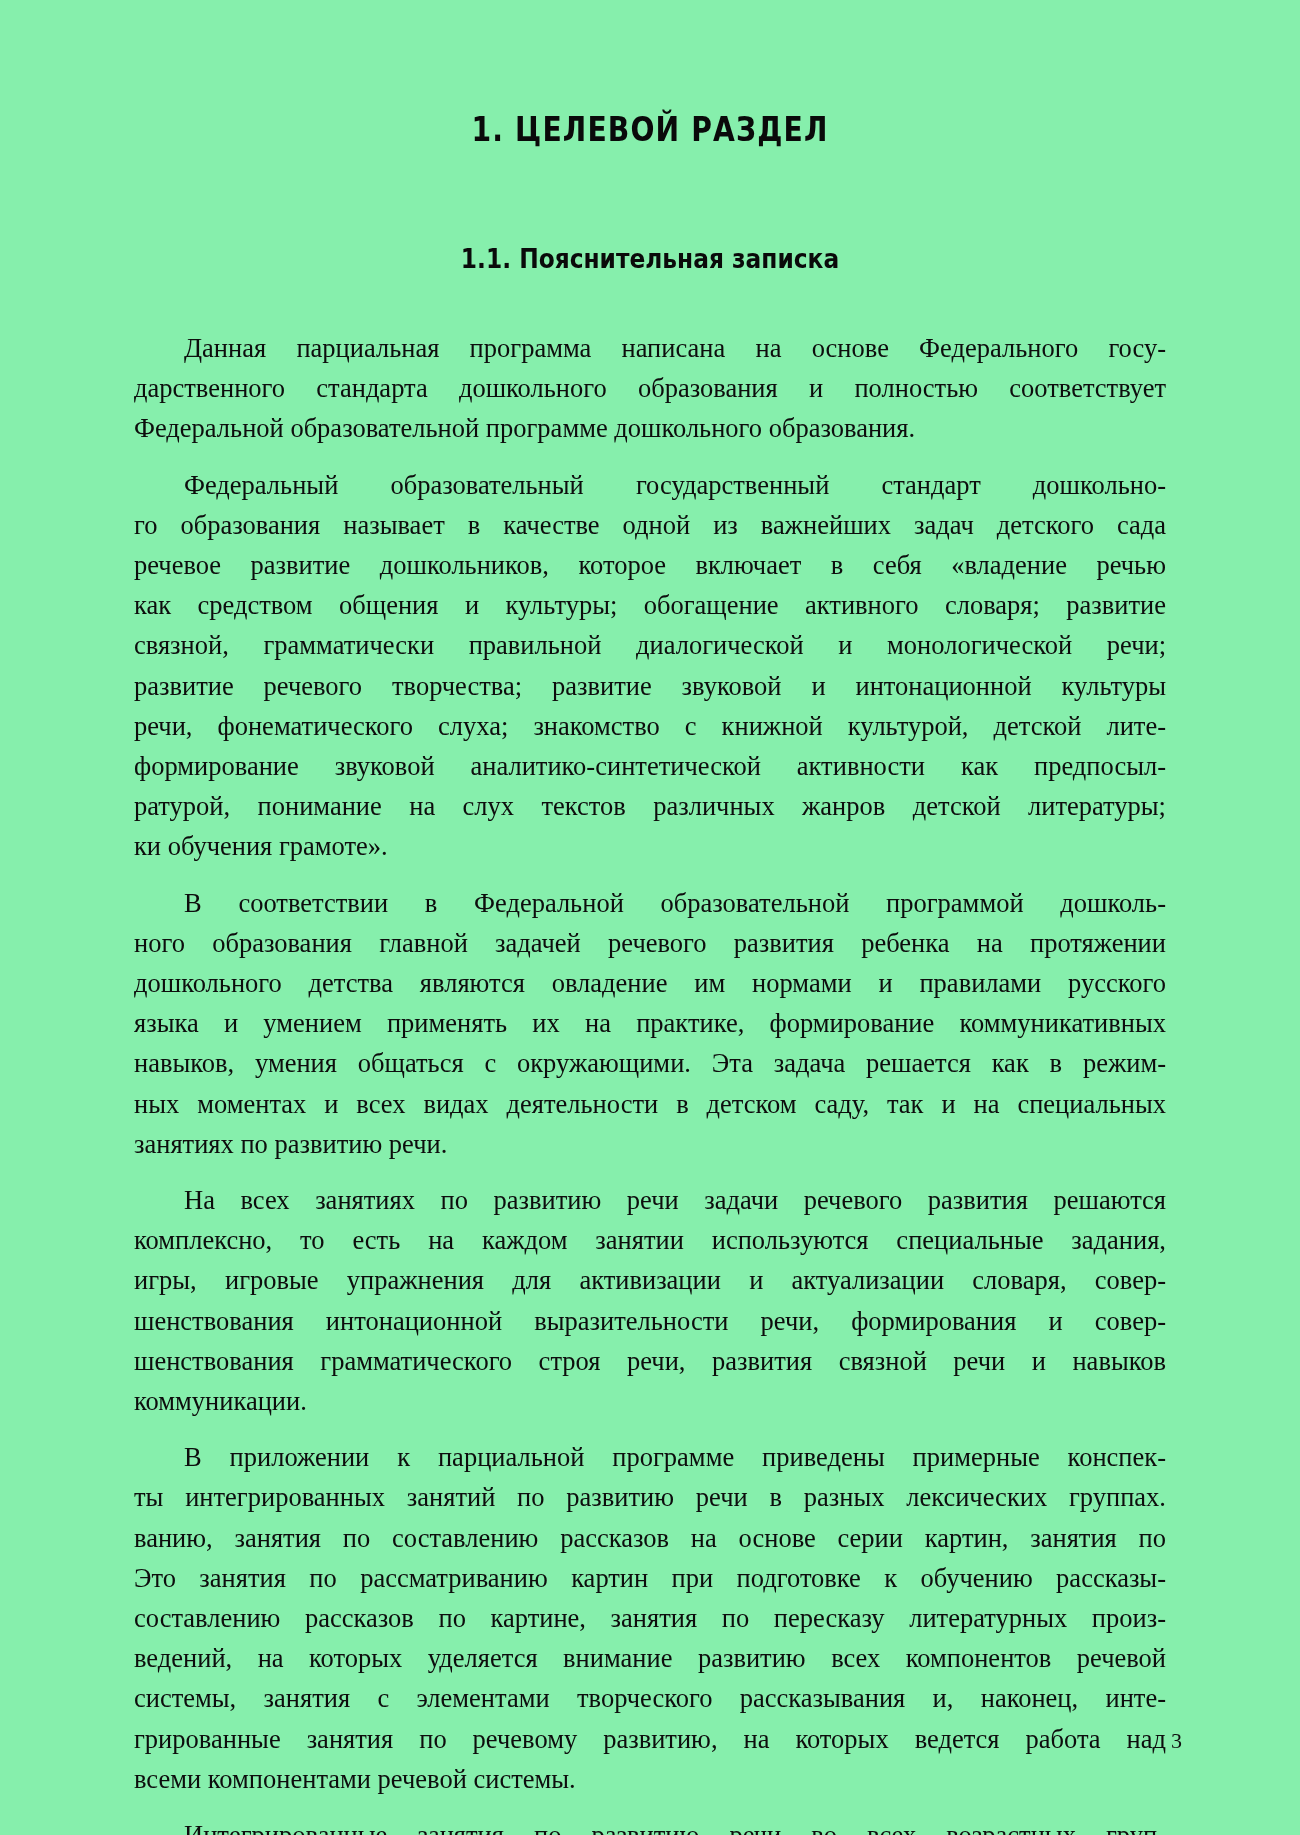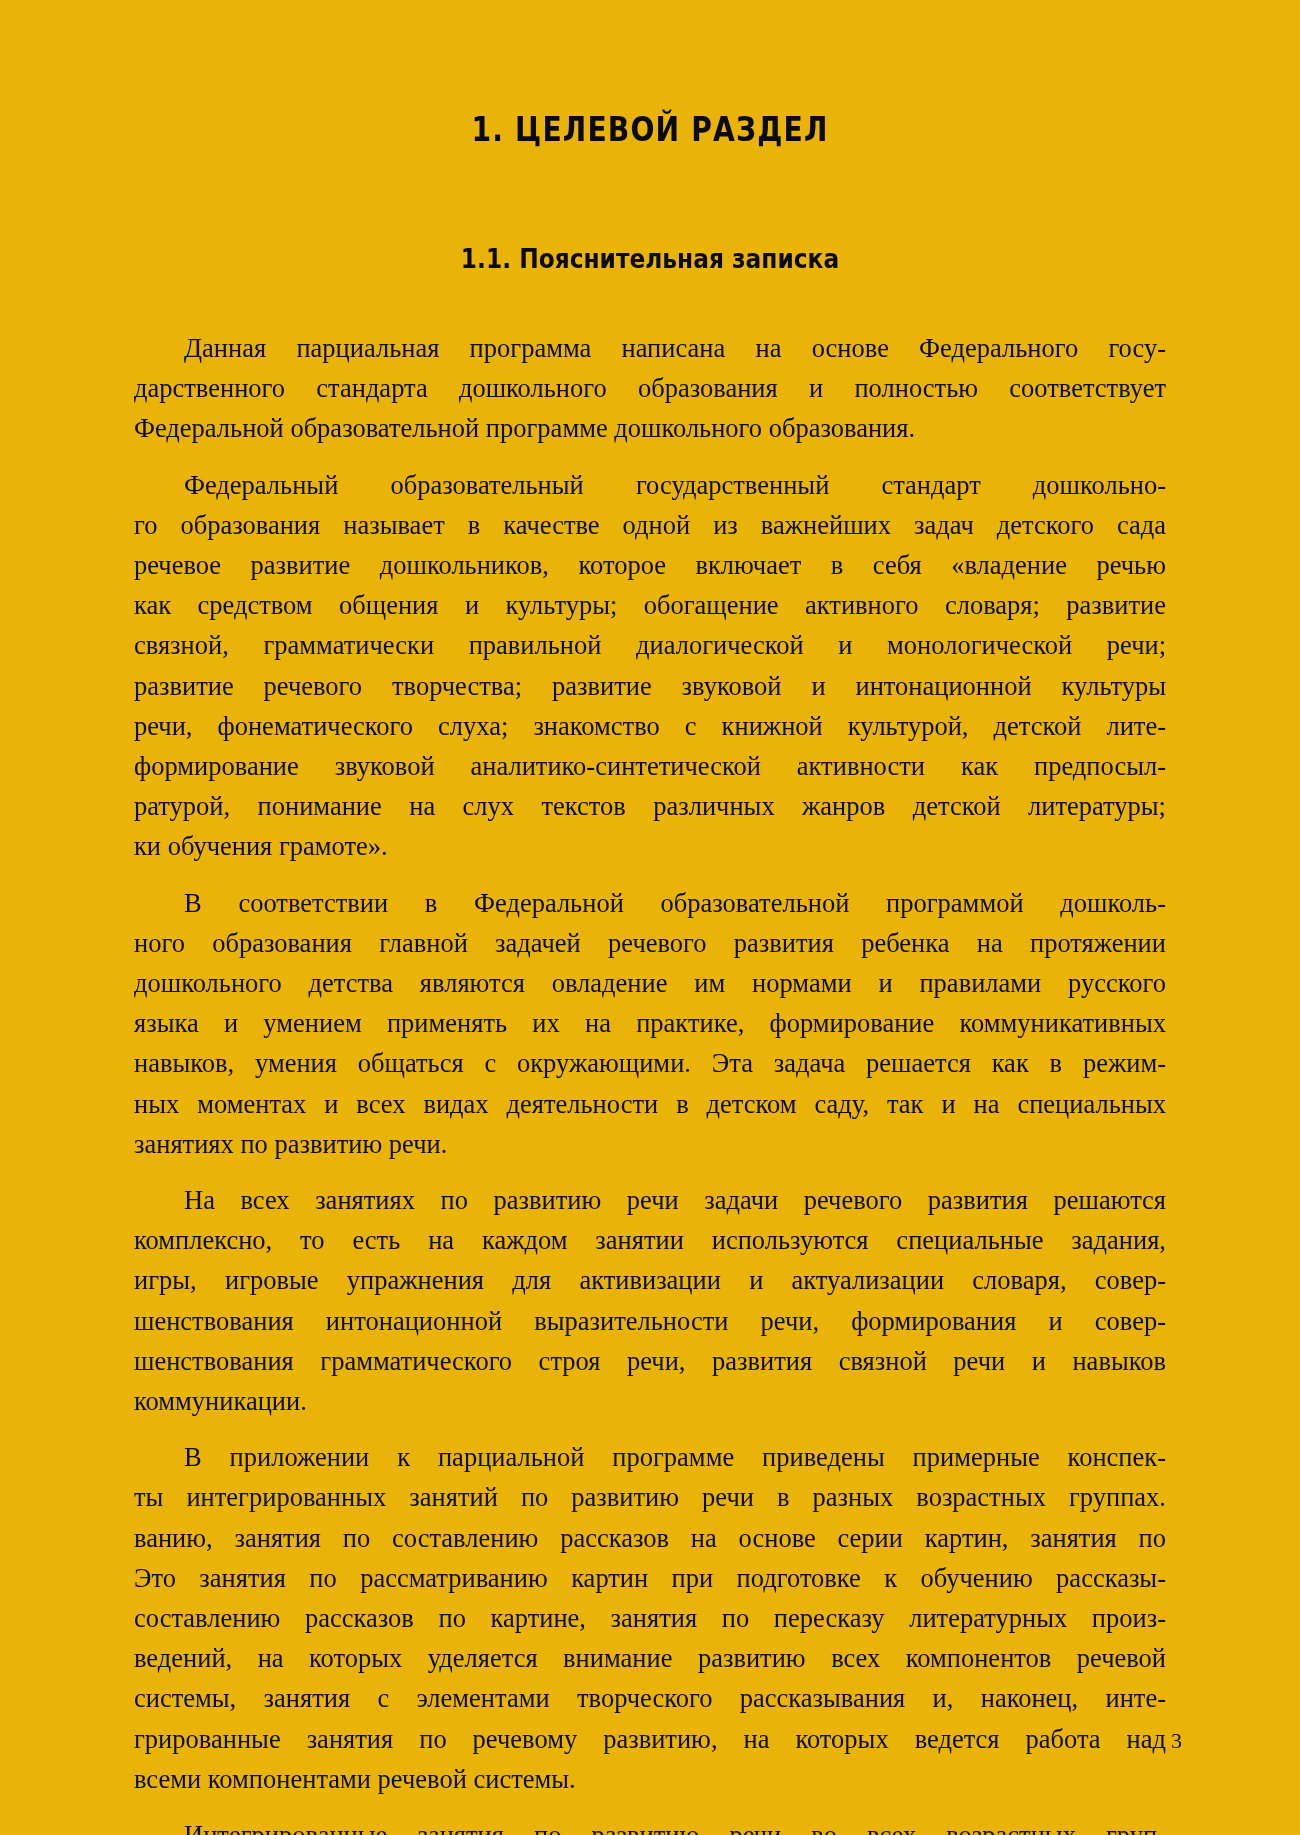--- a/index.html
+++ b/index.html
@@ -6,21 +6,21 @@
   html, body {
     margin: 0;
     padding: 0;
     background: #ffffff;
   }
   .page {
     position: relative;
     width: 1300px;
     height: 1835px;
     margin: 0 auto;
-    background: #eab308;
+    background: #86efac;
     overflow: hidden;
     font-family: "Liberation Serif", "DejaVu Serif", serif;
     color: #000000;
   }
   .content {
     position: absolute;
     left: 118px;
     top: 0;
     width: 1064px;
   }
@@ -135,21 +135,21 @@
         <span class="line j indent">На всех занятиях по развитию речи задачи речевого развития решаются</span>
         <span class="line j">комплексно, то есть на каждом занятии используются специальные задания,</span>
         <span class="line j">игры, игровые упражнения для активизации и актуализации словаря, совер-</span>
         <span class="line j">шенствования интонационной выразительности речи, формирования и совер-</span>
         <span class="line j">шенствования грамматического строя речи, развития связной речи и навыков</span>
         <span class="line last">коммуникации.</span>
       </p>
 
       <p class="para">
         <span class="line j indent">В приложении к парциальной программе приведены примерные конспек-</span>
-        <span class="line j">ты интегрированных занятий по развитию речи в разных возрастных группах.</span>
+        <span class="line j">ты интегрированных занятий по развитию речи в разных лексических группах.</span>
         <span class="line j">ванию, занятия по составлению рассказов на основе серии картин, занятия по</span>
         <span class="line j">Это занятия по рассматриванию картин при подготовке к обучению рассказы-</span>
         <span class="line j">составлению рассказов по картине, занятия по пересказу литературных произ-</span>
         <span class="line j">ведений, на которых уделяется внимание развитию всех компонентов речевой</span>
         <span class="line j">системы, занятия с элементами творческого рассказывания и, наконец, инте-</span>
         <span class="line j">грированные занятия по речевому развитию, на которых ведется работа над</span>
         <span class="line last">всеми компонентами речевой системы.</span>
       </p>
 
       <p class="para">

